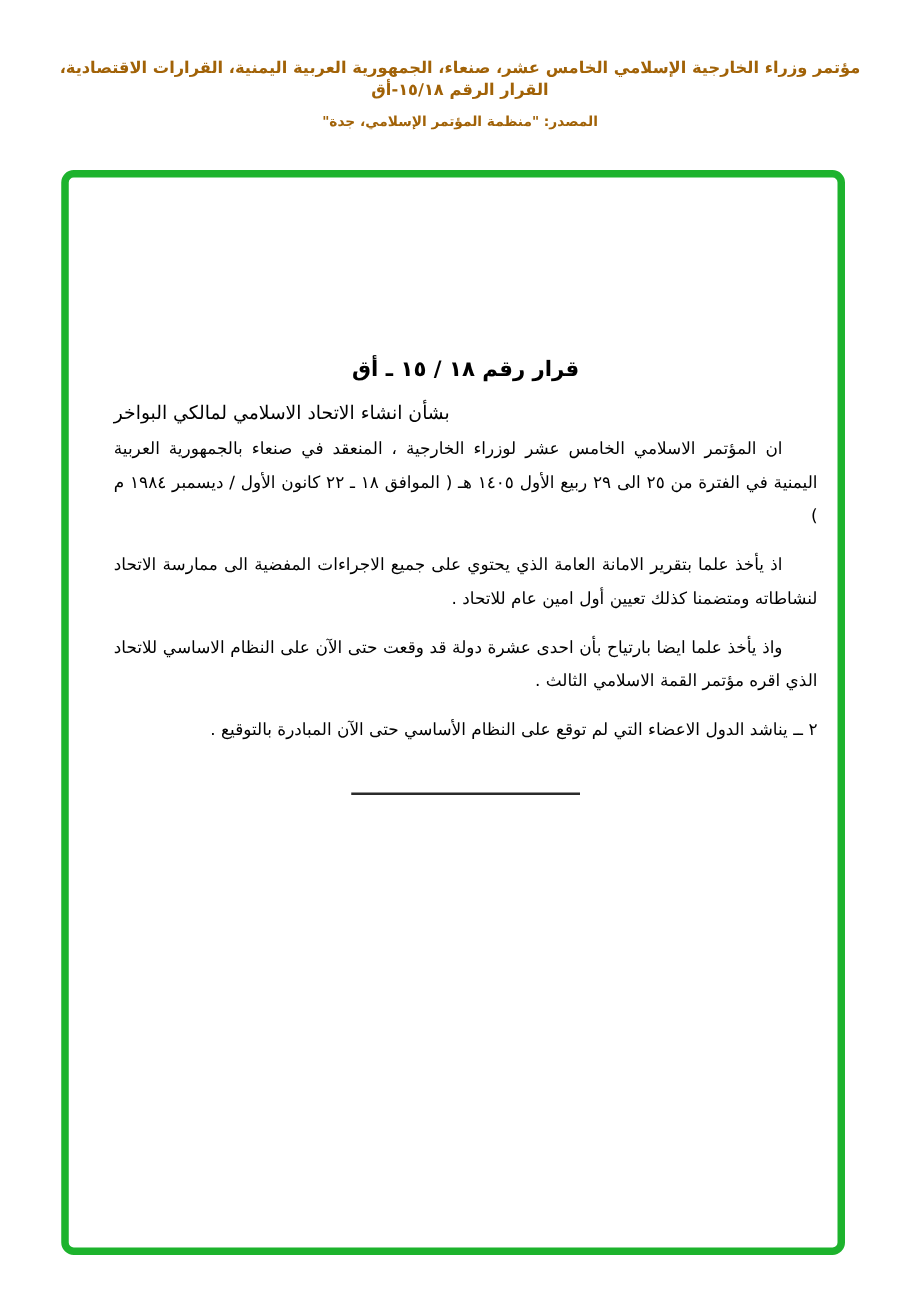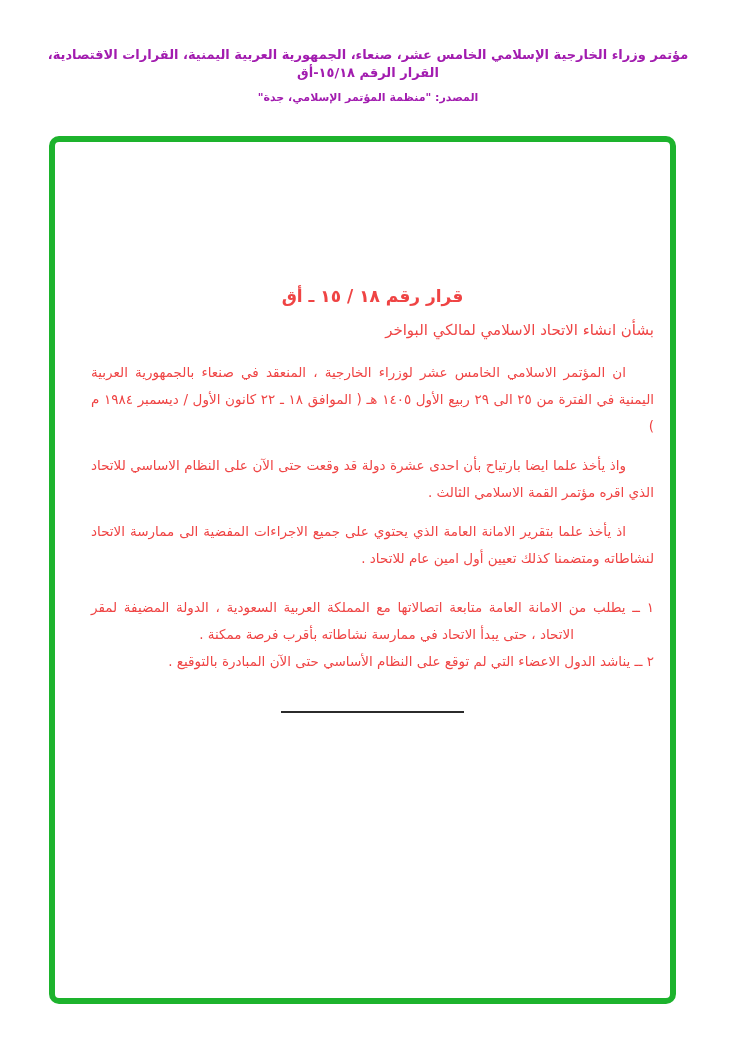--- a/index.html
+++ b/index.html
@@ -14,21 +14,21 @@
     position: relative;
     width: 736px;
     height: 1038px;
     background: #ffffff;
     overflow: hidden;
   }
   .src-header {
     direction: rtl;
     text-align: center;
     padding-top: 46px;
-    color: #a21caf;
+    color: #a16207;
   }
   .src-line1 {
     font-size: 13px;
     font-weight: bold;
     padding: 0 28px;
     line-height: 1.4;
   }
   .src-line2 {
     font-size: 11px;
     font-weight: bold;
@@ -48,34 +48,34 @@
     direction: rtl;
     padding: 144px 16px 0 36px;
     color: #222222;
   }
   .doc-title {
     text-align: center;
     font-size: 17px;
     font-weight: 600;
   }
   .doc-subtitle {
-    text-align: right;
+    text-align: left;
     font-size: 15px;
     font-weight: 500;
     margin-top: 15px;
   }
   .para {
     font-size: 13.5px;
     line-height: 2.0;
     text-align: justify;
     text-indent: 28px;
     margin: 0 0 12px 0;
   }
   .para.first {
-    margin-top: 20px;
+    margin-top: 7px;
   }
   .item {
     font-size: 13.5px;
     line-height: 2.0;
     text-align: justify;
     padding-right: 80px;
     text-indent: -80px;
   }
   .item.first {
     margin-top: 22px;
@@ -91,34 +91,33 @@
 <body>
 
 <div class="page">
 
   <div class="src-header">
     <div class="src-line1">مؤتمر وزراء الخارجية الإسلامي الخامس عشر، صنعاء، الجمهورية العربية اليمنية، القرارات الاقتصادية، القرار الرقم ١٥/١٨-أق</div>
     <div class="src-line2">المصدر:  "منظمة المؤتمر الإسلامي، جدة"</div>
   </div>
 
   <div class="doc-box" style="border-color: rgb(29, 179, 45);">
-    <div class="doc-content" style="color: #ef4444;">
+    <div class="doc-content" style="color: #000000;">
 
       <div class="doc-title">قرار رقم ١٨ / ١٥ ـ أق</div>
 
       <div class="doc-subtitle">بشأن انشاء الاتحاد الاسلامي لمالكي البواخر</div>
 
       <p class="para first">ان المؤتمر الاسلامي الخامس عشر لوزراء الخارجية ، المنعقد في صنعاء بالجمهورية العربية اليمنية في الفترة من ٢٥ الى ٢٩ ربيع الأول ١٤٠٥ هـ ( الموافق ١٨ ـ ٢٢ كانون الأول / ديسمبر ١٩٨٤ م )</p>
 
 
+      <p class="para">اذ يأخذ علما بتقرير الامانة العامة الذي يحتوي على جميع الاجراءات المفضية الى ممارسة الاتحاد لنشاطاته ومتضمنا كذلك تعيين أول امين عام للاتحاد .</p>
+
       <p class="para">واذ يأخذ علما ايضا بارتياح بأن احدى عشرة دولة قد وقعت حتى الآن على النظام الاساسي للاتحاد الذي اقره مؤتمر القمة الاسلامي الثالث .</p>
 
-      <p class="para">اذ يأخذ علما بتقرير الامانة العامة الذي يحتوي على جميع الاجراءات المفضية الى ممارسة الاتحاد لنشاطاته ومتضمنا كذلك تعيين أول امين عام للاتحاد .</p>
-
-      <div class="item first">١ ــ يطلب من الامانة العامة متابعة اتصالاتها مع المملكة العربية السعودية ، الدولة المضيفة لمقر الاتحاد ، حتى يبدأ الاتحاد في ممارسة نشاطاته بأقرب فرصة ممكنة .</div>
 
       <div class="item">٢ ــ يناشد الدول الاعضاء التي لم توقع على النظام الأساسي حتى الآن المبادرة بالتوقيع .</div>
 
 
       <div class="divider"></div>
 
     </div>
   </div>
 
 </div>

